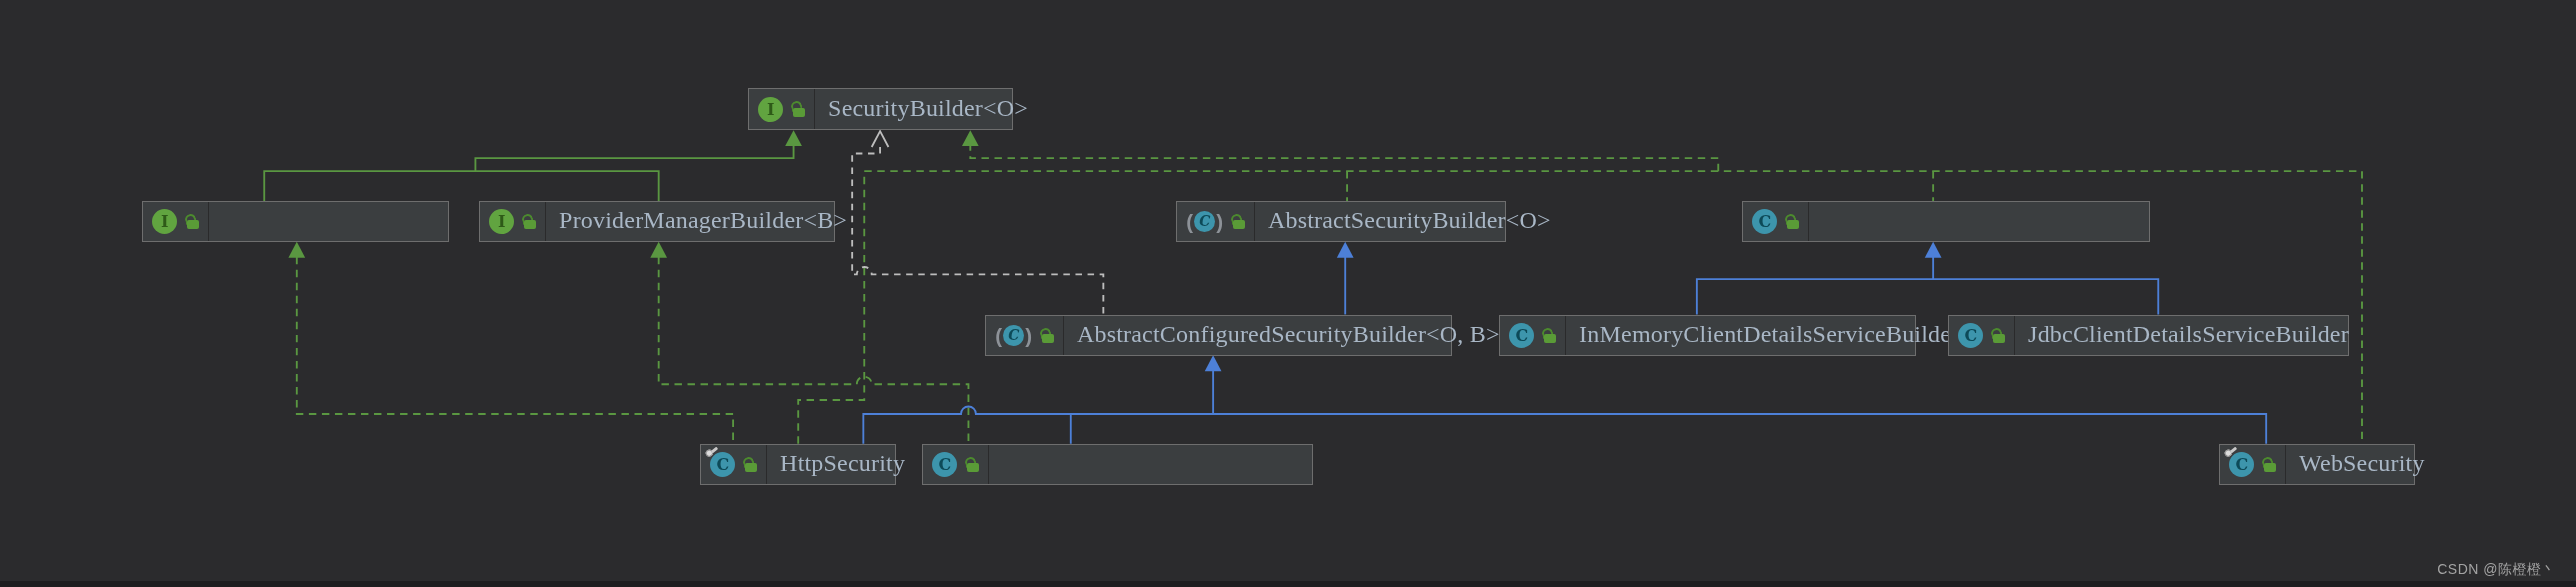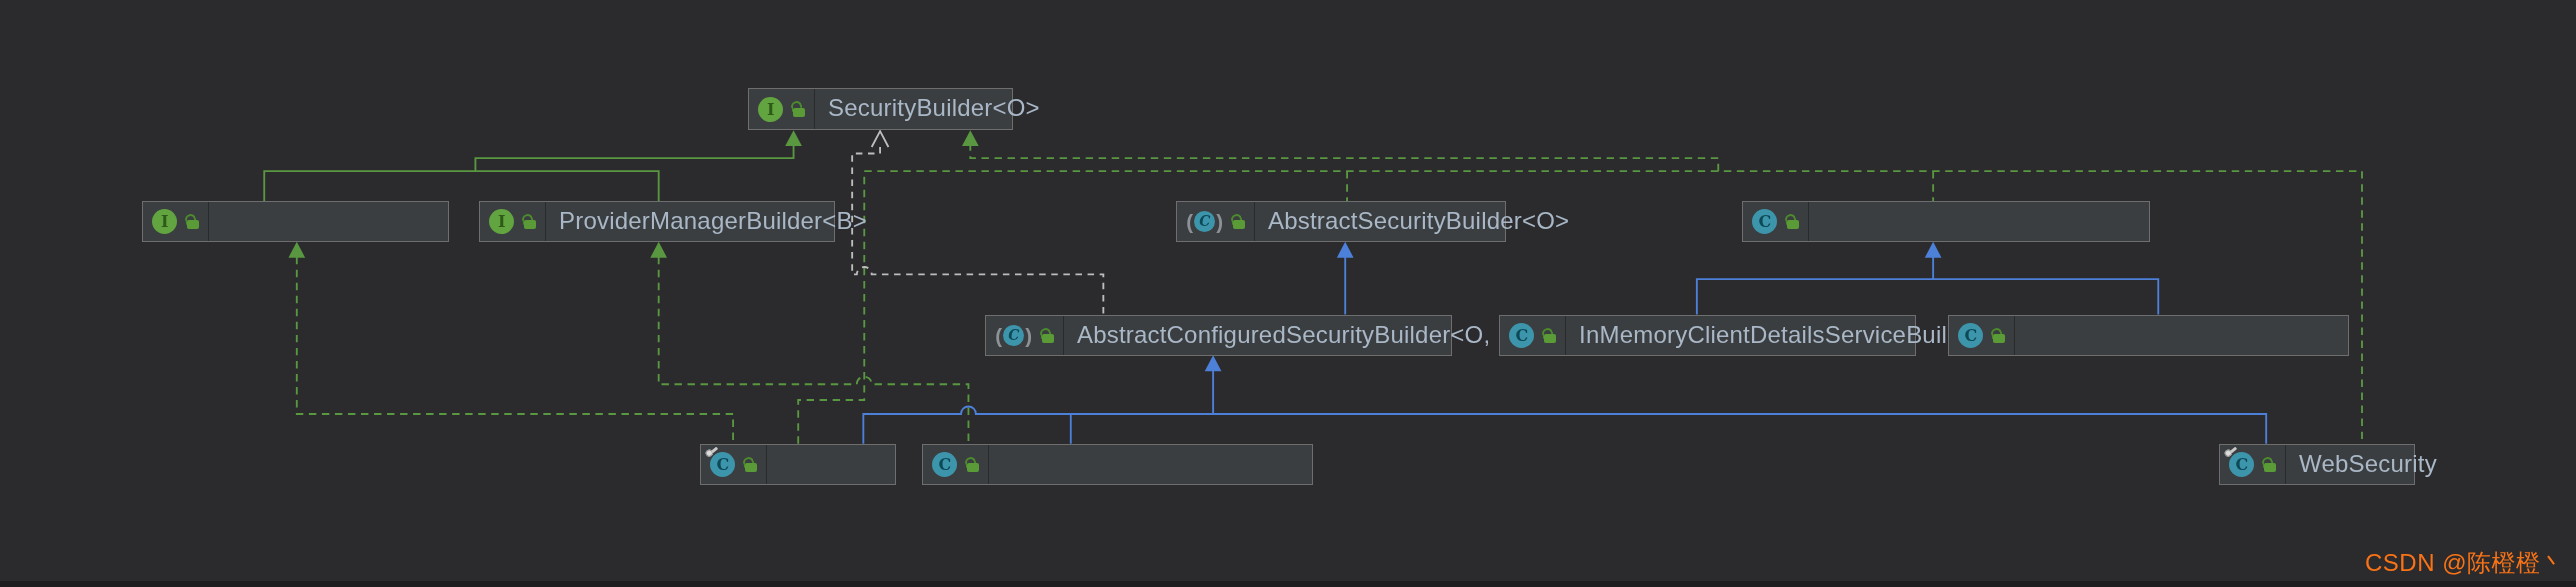--- a/index.html
+++ b/index.html
@@ -4,40 +4,40 @@
 <style>
   html,body{margin:0;padding:0;background:#242426;}
   #canvas{position:relative;width:2576px;height:587px;background:#2b2b2d;overflow:hidden;
           font-family:"Liberation Sans","DejaVu Sans",sans-serif;}
   #edges{position:absolute;left:0;top:0;z-index:1;}
   .node{position:absolute;height:41px;display:flex;align-items:stretch;z-index:2;
         background:#3b3e40;border:0.9px solid #6e6e6e;box-sizing:border-box;cursor:default;}
   .icon-cell{display:flex;align-items:center;gap:6.5px;padding:0 9.3px 0 9.3px;
              border-right:0.9px solid #2a2a2b;position:relative;}
   .label{display:flex;align-items:center;padding:0 15px 1.9px 13px;color:#a9b7c6;
-         font-size:24px;white-space:nowrap;letter-spacing:0.2px;}
+         font-size:24px;white-space:nowrap;letter-spacing:0.2px;font-family:Liberation Serif, serif;}
   
   .ci{position:relative;width:25px;height:25px;border-radius:50%;display:flex;
       align-items:center;justify-content:center;font-weight:bold;font-size:16px;
       font-family:"DejaVu Serif","Liberation Serif",serif;}
   .ci.iface{background:#61a440;color:#2e5a18;}
   .ci.klass{background:#3d95ac;color:#0d4a58;}
   .abs-wrap{display:flex;align-items:center;color:#8d9298;font-size:20.5px;font-weight:bold;}
   .abs-wrap .ci{width:21.4px;height:21.4px;font-size:14px;font-style:italic;margin:0 0.9px;}
   .pin{position:absolute;left:-3.7px;top:-4.7px;width:13px;height:13px;transform:rotate(-40deg);z-index:3;}
   .pin::before{content:"";position:absolute;left:0;top:0;width:7.4px;height:7.4px;border-radius:50%;
                background:#dcdcdc;box-shadow:0 0 0 0.9px #8a8a8a inset;}
   .pin::after{content:"";position:absolute;left:5.6px;top:2.8px;width:7.4px;height:2.8px;background:#c9c9c9;border-radius:0.9px;}
   .lock{position:relative;width:15px;height:16px;}
   .lock::before{content:"";position:absolute;left:0.9px;top:0;width:7.4px;height:8.4px;
                 border:2.3px solid #4c8a2e;border-bottom:none;border-radius:5.6px 5.6px 0 0;
                 transform:rotate(-14deg);}
   .lock::after{content:"";position:absolute;left:3.7px;top:6.5px;width:11.2px;height:9.3px;
                background:#5a9b37;border-radius:1.9px;}
-  .watermark{position:absolute;right:11px;bottom:8.4px;color:#f97316;font-size:24px;z-index:2;
+  .watermark{position:absolute;right:20px;bottom:8.4px;color:#a3a3a3;font-size:14px;z-index:2;
              letter-spacing:0.5px;}
   .bottom-strip{position:absolute;left:0;bottom:0;width:100%;height:5.6px;background:#1d1d1f;z-index:1;}
 </style>
 </head>
 <body>
 
 <div id="canvas">
 
   <svg id="edges" width="2576" height="587" viewBox="0 0 2767 631">
     <g stroke="#5a9741" stroke-width="2" fill="none">
@@ -143,30 +143,32 @@
       <span class="lock"></span>
     </span>
     <span class="label">InMemoryClientDetailsServiceBuilder</span>
   </div>
 
   <div class="node" style="left:1948px;top:315px;width:401px;">
     <span class="icon-cell">
       <span class="ci klass">C</span>
       <span class="lock"></span>
     </span>
+    <span class="label">JdbcClientDetailsServiceBuilder</span>
   </div>
 
   <div class="node" style="left:700px;top:444px;width:196px;">
     <span class="icon-cell">
       <span class="ci klass" style="position:relative;">
           <span class="pin"></span>
           <span>C</span>
         </span>
       <span class="lock"></span>
     </span>
+    <span class="label">HttpSecurity</span>
   </div>
 
   <div class="node" style="left:922px;top:444px;width:391px;">
     <span class="icon-cell">
       <span class="ci klass">C</span>
       <span class="lock"></span>
     </span>
   </div>
 
   <div class="node" style="left:2219px;top:444px;width:196px;">

